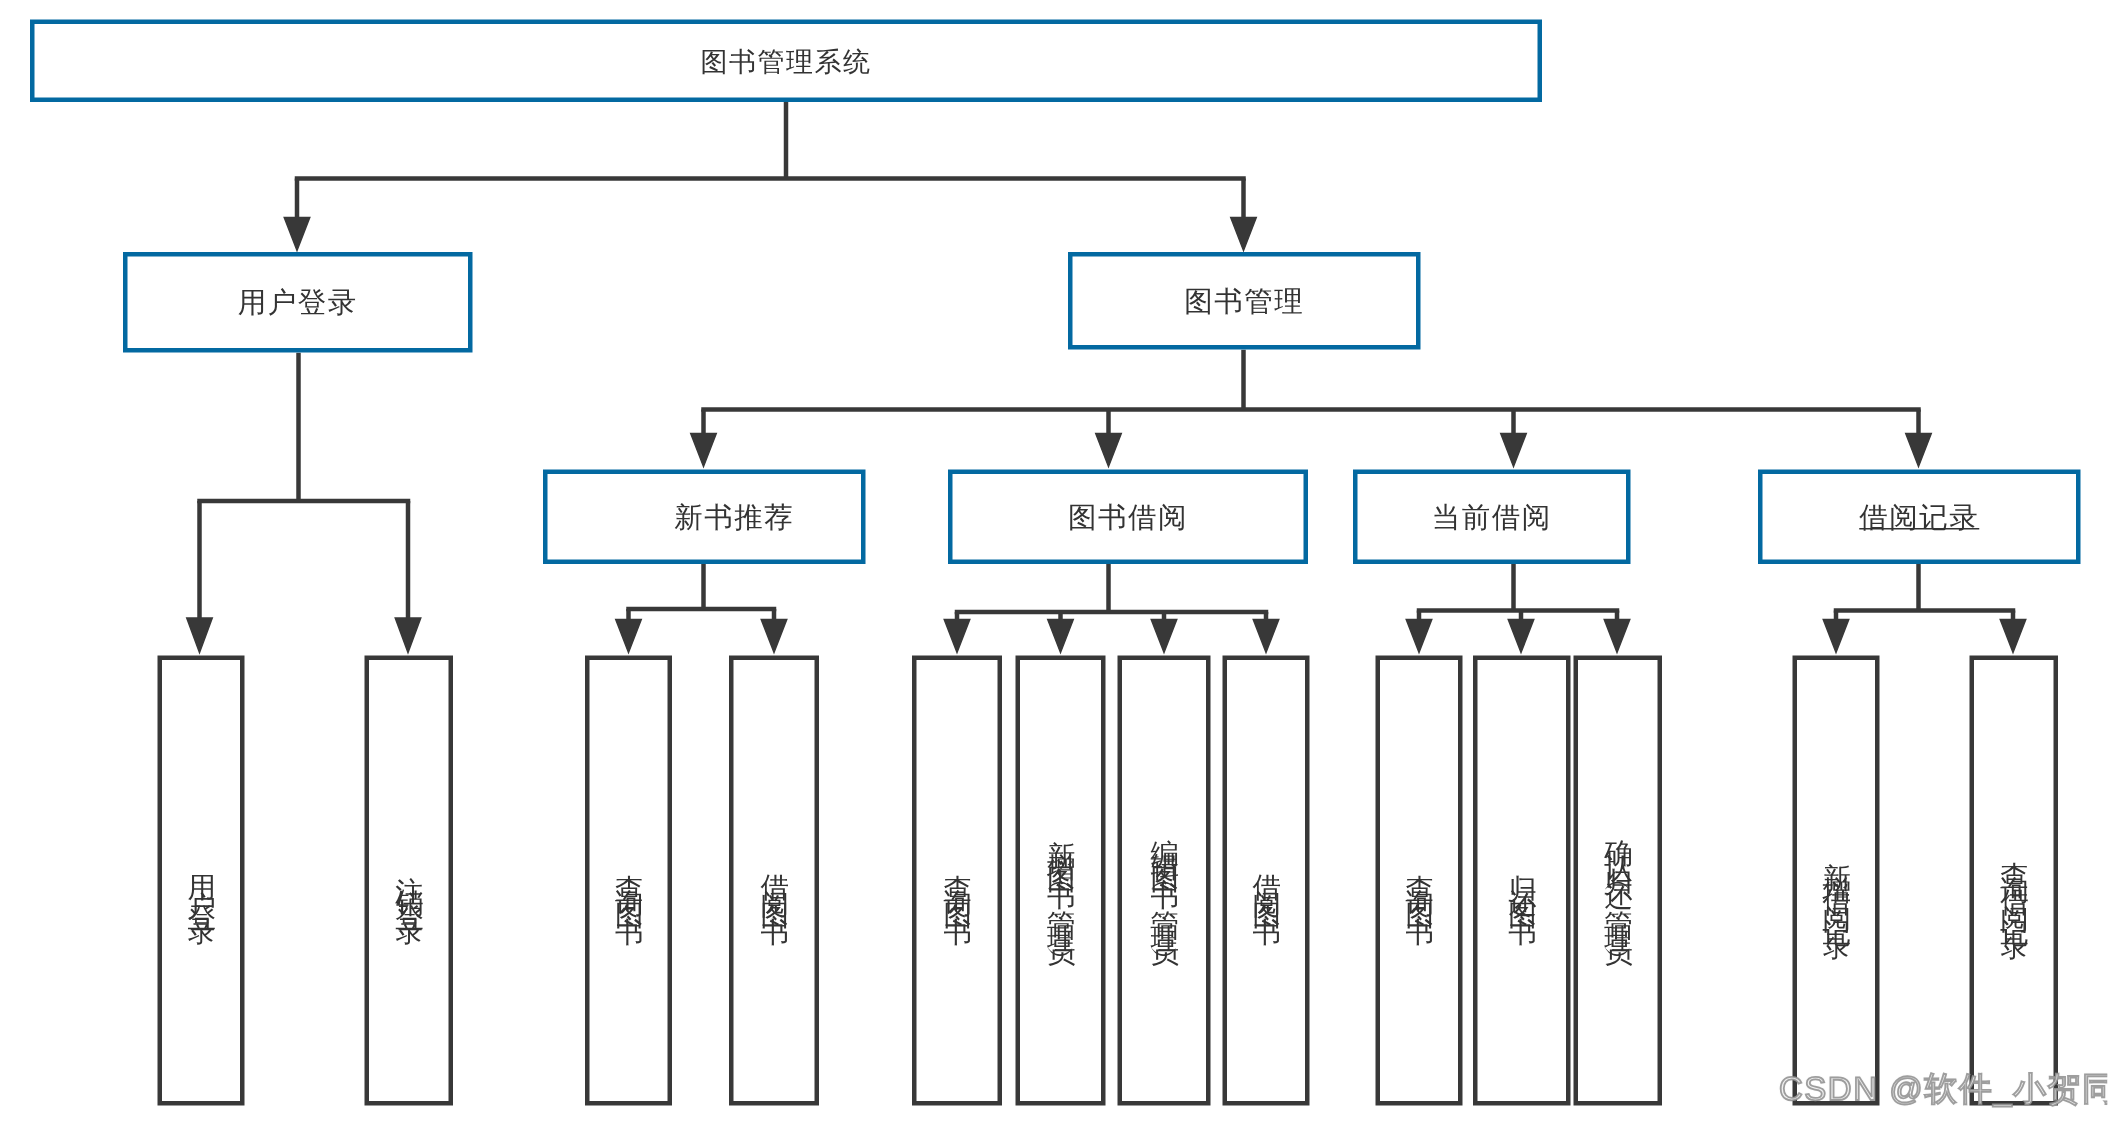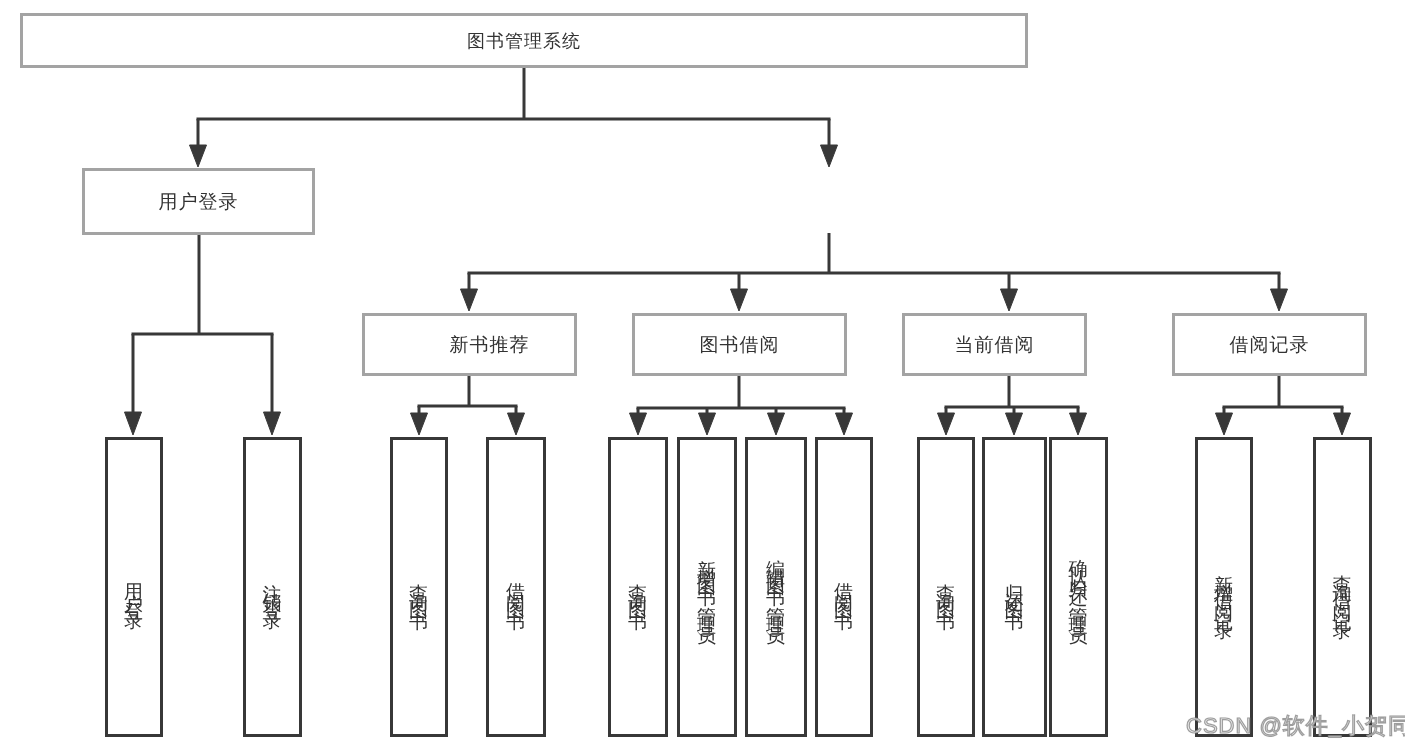--- a/index.html
+++ b/index.html
@@ -9,21 +9,21 @@
     background:#ffffff;
     font-family:"Liberation Sans","DejaVu Sans",sans-serif;
     overflow:hidden;
   }
   .wires{position:absolute;left:0;top:0;width:1405px;height:747px;}
   .wires line{stroke:#383838;stroke-width:3;}
   .wires polygon{fill:#383838;stroke:#383838;}
   .node{
     position:absolute;
     box-sizing:border-box;
-    border:3px solid #a3a3a3;
+    border:3px solid #0369a1;
     background:#ffffff;
     display:flex;align-items:center;justify-content:center;
     color:#333333;
   }
   .node-label{font-size:19px;letter-spacing:1px;white-space:nowrap;}
   .root-label{font-size:18px;letter-spacing:1px;}
   .leaf{
     position:absolute;
     box-sizing:border-box;
     border:3px solid #383838;
@@ -118,31 +118,34 @@
     <polygon points="1333.5,413 1350.5,413 1342,435"></polygon>
   </svg>
 
   <div class="node" style="left:20px;top:13px;width:1008px;height:55px;">
     <span class="node-label root-label">图书管理系统</span>
   </div>
 
   <div class="node" style="left:82px;top:168px;width:233px;height:67px;">
     <span class="node-label">用户登录</span>
   </div>
+  <div class="node" style="left:712px;top:168px;width:235px;height:65px;">
+    <span class="node-label">图书管理</span>
+  </div>
 
   <div class="node" style="left:362px;top:313px;width:215px;height:63px;padding-left:40px;">
     <span class="node-label">新书推荐</span>
   </div>
-  <div class="node" style="left:632px;top:313px;width:215px;height:63px;">
+  <div class="node" style="left:632px;top:313px;width:240px;height:63px;">
     <span class="node-label">图书借阅</span>
   </div>
   <div class="node" style="left:902px;top:313px;width:185px;height:63px;">
     <span class="node-label">当前借阅</span>
   </div>
-  <div class="node" style="left:1172px;top:313px;width:195px;height:63px;">
+  <div class="node" style="left:1172px;top:313px;width:215px;height:63px;text-decoration:underline;">
     <span class="node-label">借阅记录</span>
   </div>
 
   <div class="leaf" style="left:105px;width:58px;">
     <span class="leaf-label">用户登录</span>
   </div>
   <div class="leaf" style="left:243px;width:59px;">
     <span class="leaf-label">注销登录</span>
   </div>
 

